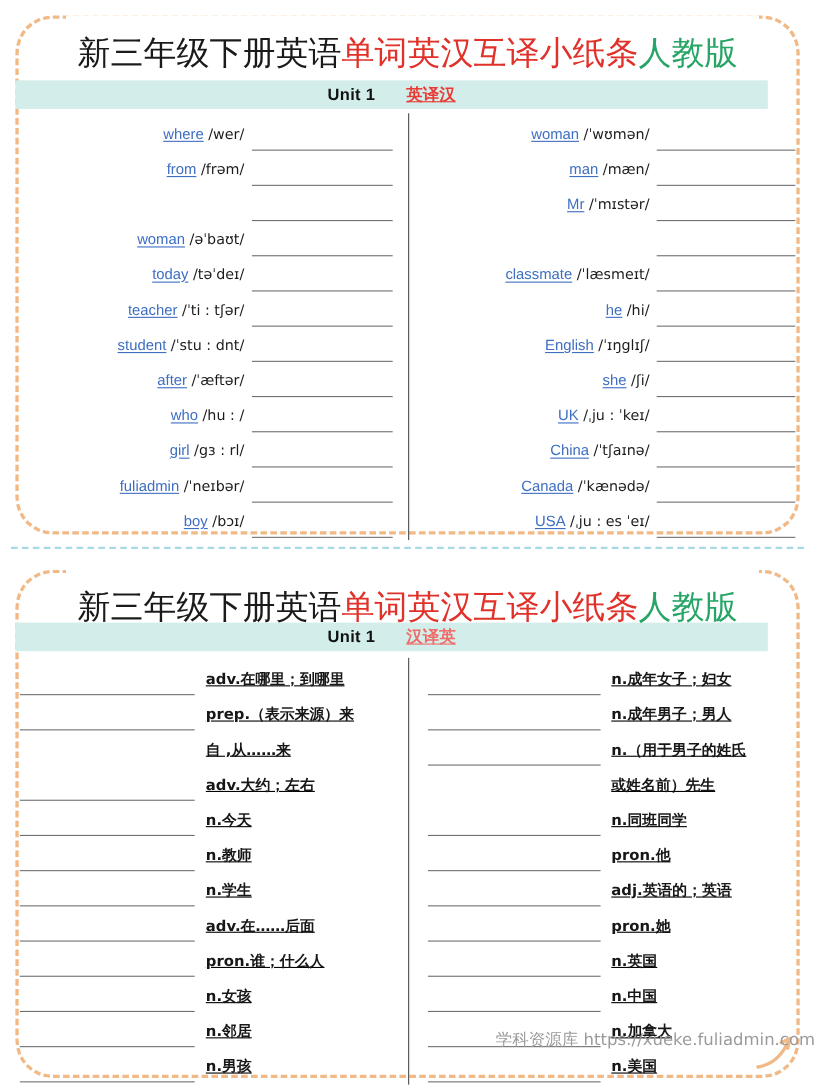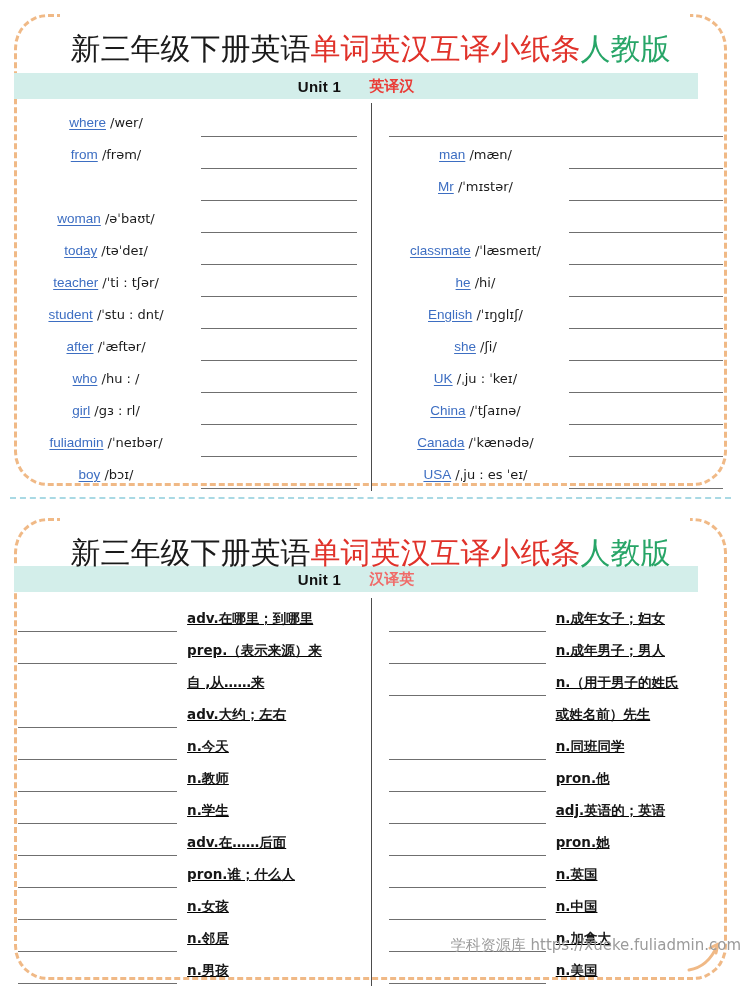--- a/index.html
+++ b/index.html
@@ -81,21 +81,21 @@
     position: absolute;
     left: 0; right: 0; top: 0; bottom: 0;
     display: flex;
     align-items: center;
     justify-content: center;
     gap: 28px;
     font-size: 15px;
     font-weight: bold;
   }
   .unit-label { color: #111111; letter-spacing: .3px; }
-  .unit-dir   { color: #ea3b36; }
+  .unit-dir   { color: #ea3b36; text-decoration: underline; }
   .unit-dir.soft { color: #f06a68; }
 
   
   .body {
     position: absolute;
     left: 18px;
     right: 18px;
     z-index: 5;
   }
   .cols {
@@ -120,26 +120,27 @@
   }
 
   
   .row {
     display: flex;
     align-items: flex-end;
     height: 32px;
   }
   .row .term {
     flex: 0 0 52%;
-    text-align: center;
+    text-align: right;
     padding-right: 7px;
     font-size: 13.5px;
     line-height: 16px;
     white-space: nowrap;
     padding-bottom: 6px;
+    padding-left: 28px;
   }
   .row .blank {
     flex: 1 1 auto;
     border-bottom: 1.6px solid #6f6f6f;
     height: 23px;
   }
 
   .word {
     color: #3d6ec2;
     text-decoration: underline;
@@ -267,20 +268,21 @@
             <div class="term"><span class="word">fuliadmin</span><span class="phon"> /ˈneɪbər/</span></div>
             <div class="blank"></div>
           </div>
           <div class="row">
             <div class="term"><span class="word">boy</span><span class="phon"> /bɔɪ/</span></div>
             <div class="blank"></div>
           </div>
         </div>
       <div class="col right" id="top-right">
           <div class="row">
+            <div class="term"><span class="word">woman</span><span class="phon"> /ˈwʊmən/</span></div>
             <div class="blank"></div>
           </div>
           <div class="row">
             <div class="term"><span class="word">man</span><span class="phon"> /mæn/</span></div>
             <div class="blank"></div>
           </div>
           <div class="row">
             <div class="term"><span class="word">Mr</span><span class="phon"> /ˈmɪstər/</span></div>
             <div class="blank"></div>
           </div>

